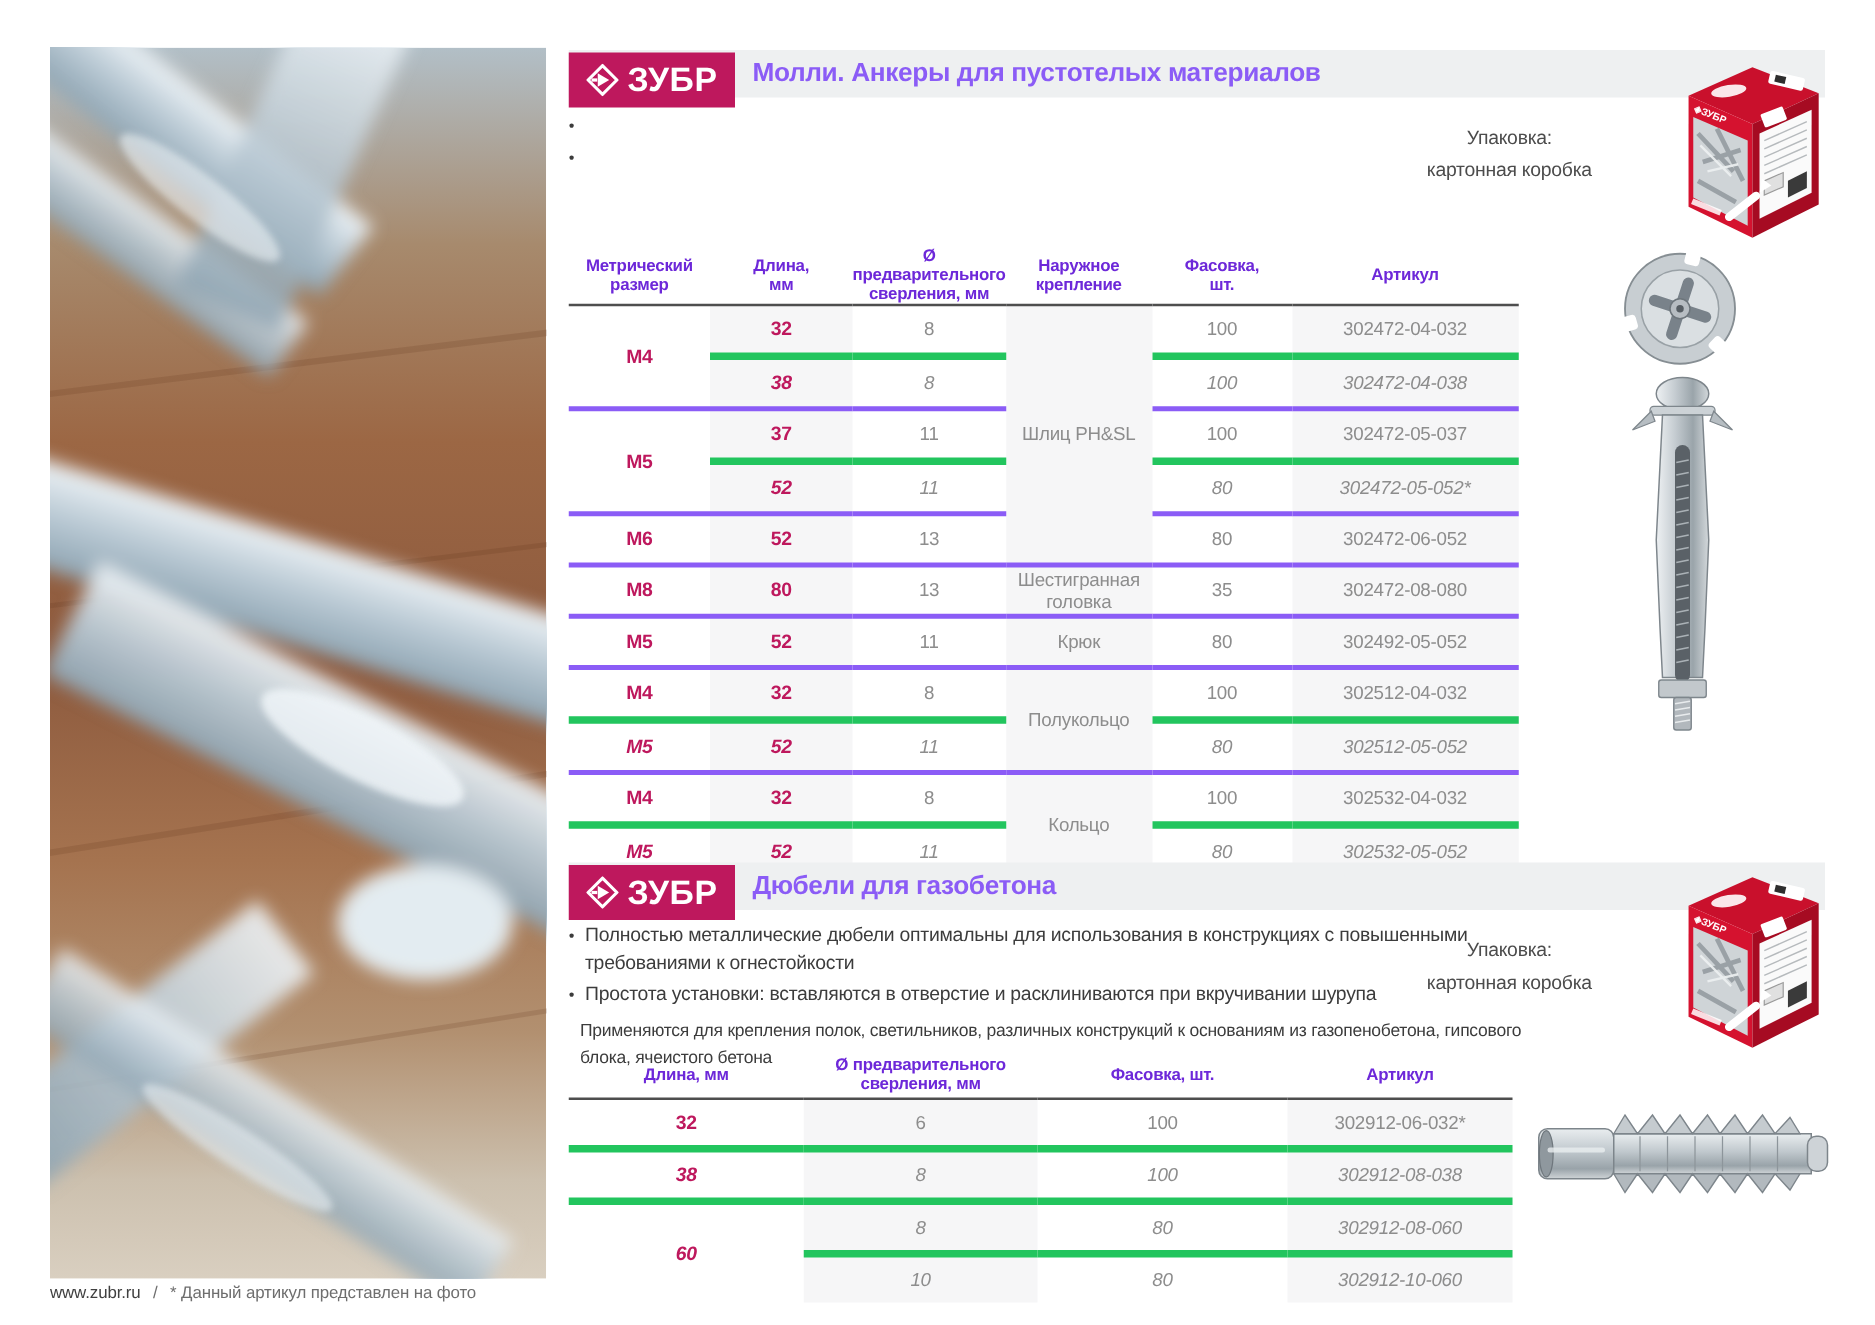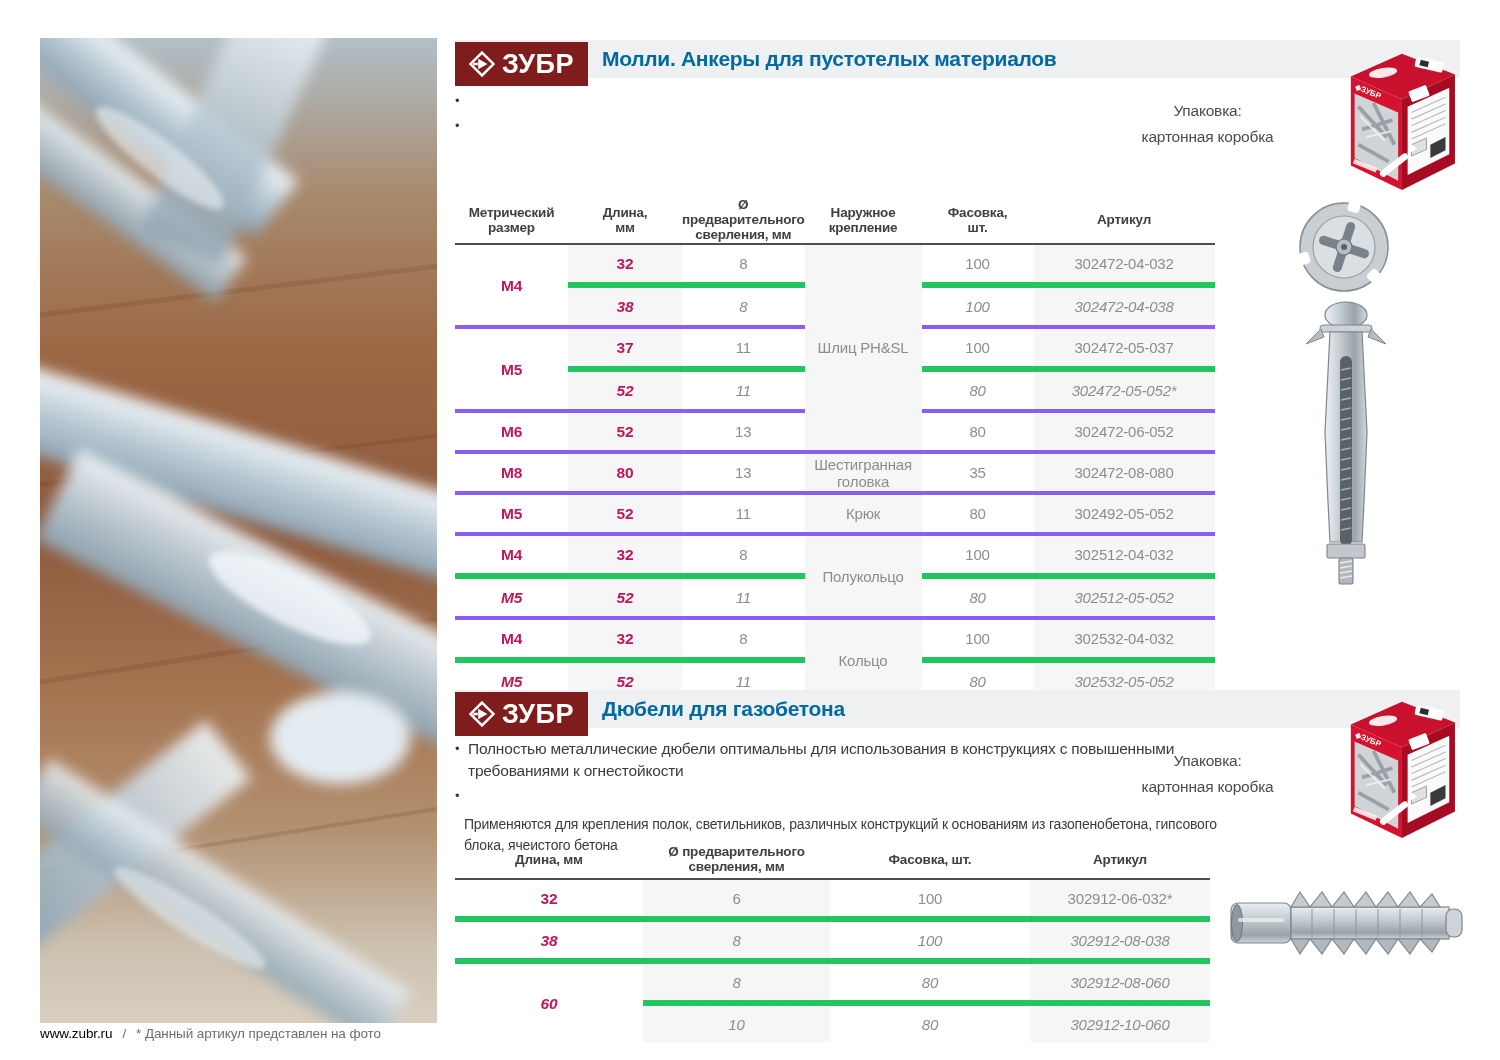--- a/index.html
+++ b/index.html
@@ -10,63 +10,63 @@
   }
   .abs{position:absolute;}
 
   
   .photo{left:40px;top:38px;width:397px;height:985px;overflow:hidden;}
 
   
   .band{left:455px;width:1005px;height:38px;background:#eef0f1;}
   .band-title{
     position:absolute;left:147px;top:0;height:38px;display:flex;align-items:center;
-    font-size:21px;font-weight:bold;color:#0369a1;letter-spacing:-0.3px;white-space:nowrap;
+    font-size:21px;font-weight:bold;color:#8b5cf6;letter-spacing:-0.3px;white-space:nowrap;
   }
   .logo{
-    position:absolute;left:0;top:2px;width:133px;height:44px;background:#7f1d1d;
+    position:absolute;left:0;top:2px;width:133px;height:44px;background:#be185d;
     display:flex;align-items:center;justify-content:center;gap:7px;
   }
   .logo .brand{color:#fff;font-weight:bold;font-size:27px;letter-spacing:0.5px;line-height:1;}
 
   
   .textblock{left:455px;width:880px;color:#3c3c3c;}
   .bullet{display:flex;font-size:15.5px;line-height:22px;letter-spacing:-0.2px;margin-bottom:3px;}
   .bullet .dot{width:13px;flex:0 0 13px;color:#3c3c3c;font-size:13px;line-height:22px;}
   .bullet .btext{white-space:pre-line;}
   .desc{margin-top:7px;padding-left:9px;font-size:14px;line-height:21px;letter-spacing:-0.2px;white-space:pre-line;}
 
   
   .pack-label{width:245px;text-align:center;font-size:15.5px;line-height:26px;color:#4c4c4c;letter-spacing:-0.2px;white-space:pre-line;}
 
   
   table{border-collapse:collapse;table-layout:fixed;}
   th{
-    font-size:13.5px;font-weight:bold;color:#404040;text-align:center;vertical-align:middle;
+    font-size:13.5px;font-weight:bold;color:#6d28d9;text-align:center;vertical-align:middle;
     white-space:pre-line;line-height:15px;padding:0;letter-spacing:-0.2px;
   }
   thead tr{border-bottom:2px solid #4e4e4e;}
   td{
     text-align:center;vertical-align:middle;font-size:15px;color:#8d8d8d;
     white-space:pre-line;line-height:17px;padding:0;letter-spacing:-0.2px;
   }
   td.b{color:#be185d;font-weight:bold;font-size:15.5px;}
   td.shade{background:#f6f6f7;}
   tr.g td{border-top:4px solid #8b5cf6;}
   tr.i td{border-top:6px solid #22c55e;font-style:italic;}
   .t1{left:455px;top:196px;}
   .t1 th{height:47px;}
   .t1 td{height:37px;}
   .t2{left:455px;top:840px;}
   .t2 th{height:38px;}
   .t2 td{height:36px;}
 
   
   .footer{left:40px;top:1026px;font-size:13.5px;color:#6e6e6e;letter-spacing:-0.1px;}
-  .footer a{color:#000000;text-decoration:none;}
+  .footer a{color:#404040;text-decoration:none;}
   .sep{margin:0 10px;}
 
   svg{display:block;}
 </style>
 </head>
 <body>
 
 <svg width="0" height="0" style="position:absolute">
   <defs>
     <linearGradient id="mg" x1="0" y1="0" x2="1" y2="0">
@@ -372,20 +372,21 @@
 </div>
 
 <div class="abs textblock" style="top:738px;">
   <div class="bullet">
     <span class="dot">•</span>
     <span class="btext">Полностью металлические дюбели оптимальны для использования в конструкциях с повышенными
 требованиями к огнестойкости</span>
   </div>
   <div class="bullet">
     <span class="dot">•</span>
+    <span class="btext">Простота установки: вставляются в отверстие и расклиниваются при вкручивании шурупа</span>
   </div>
   <div class="desc">Применяются для крепления полок, светильников, различных конструкций к основаниям из газопенобетона, гипсового
 блока, ячеистого бетона</div>
 </div>
 
 <div class="abs pack-label" style="left:1085px;top:748px;">Упаковка:
 картонная коробка</div>
 
 <svg class="abs" style="left:1338px;top:698px;" width="126" height="142" viewBox="0 0 130 150">
   <use href="#pack-box"></use>

